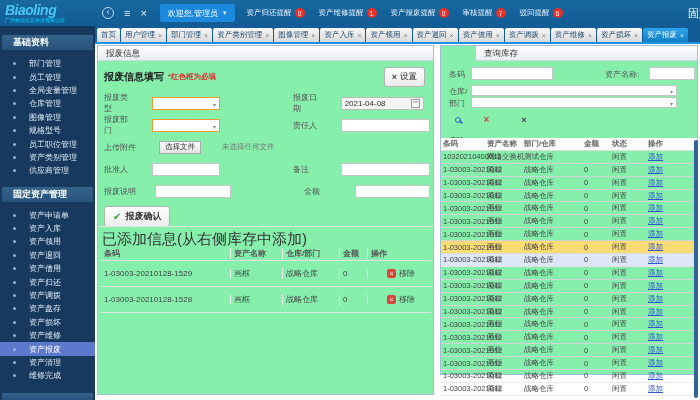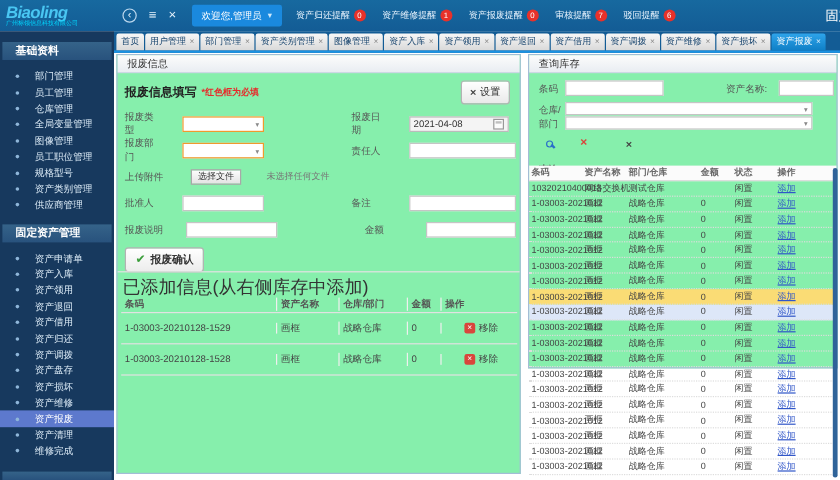--- a/index.html
+++ b/index.html
@@ -35,21 +35,21 @@
   .side-header{margin:9px 2px 7px 2px;height:15px;line-height:15px;background:linear-gradient(#356389,#28527d);
     color:#fff;font-size:9px;font-weight:bold;padding-left:11px;}
   .side-item{position:relative;height:13.4px;display:flex;align-items:center;padding-left:29px;
     font-size:8px;color:#dcebf7;cursor:pointer;white-space:nowrap;}
   .side-item::before{content:'';position:absolute;left:13px;width:3px;height:3px;border-radius:50%;background:#8fb6d9;}
   .side-item.active{background:#5d79cd;color:#fff;}
   .side-partial{position:absolute;left:2px;right:2px;bottom:0;height:7px;background:linear-gradient(#356389,#28527d);}
   
   .panel{position:absolute;background:#86efac;border:1px solid #a3bdd6;}
   .main-panel{left:97px;top:45px;width:337px;height:350px;}
-  .right-panel{left:440px;top:45px;width:258px;height:262px;}
+  .right-panel{left:440px;top:45px;width:258px;height:330px;padding-left:35px;}
   .panel-header{height:15px;line-height:15px;background:linear-gradient(#fcfcfc,#e9edf2);
     border-bottom:1px solid #ccd8e4;font-size:8.5px;color:#333;padding-left:8px;}
   
   .sec-title-row{position:absolute;left:6px;top:24px;display:flex;align-items:center;gap:4px;}
   .sec-title{font-size:10px;font-weight:bold;color:#222;}
   .req-note{font-size:7.5px;color:#e62b2b;font-weight:bold;}
   .settings-btn{position:absolute;right:8px;top:21px;display:inline-flex;align-items:center;gap:3px;
     border:1px solid #b3b3b3;border-radius:3px;background:linear-gradient(#fff,#e9e9e9);
     padding:3px 7px;font-size:8.5px;color:#333;cursor:pointer;}
   .tool-x{font-weight:bold;font-size:9px;color:#444;}
@@ -196,25 +196,25 @@
       <div style="display: inline;">资产报废</div>
       <div class="tab-close" style="display: inline;">×</div>
     </div>
   </div>
 
 <div class="sidebar">
   <div class="side-partial"></div>
 <div class="side-header">基础资料</div>
     <div class="side-item">部门管理</div>
     <div class="side-item">员工管理</div>
+    <div class="side-item">全局变量管理</div>
     <div class="side-item">仓库管理</div>
-    <div class="side-item">全局变量管理</div>
     <div class="side-item">图像管理</div>
+    <div class="side-item">规格型号</div>
     <div class="side-item">员工职位管理</div>
-    <div class="side-item">规格型号</div>
     <div class="side-item">资产类别管理</div>
     <div class="side-item">供应商管理</div>
     <div class="side-header">固定资产管理</div>
     <div class="side-item">资产申请单</div>
     <div class="side-item">资产入库</div>
     <div class="side-item">资产领用</div>
     <div class="side-item">资产退回</div>
     <div class="side-item">资产借用</div>
     <div class="side-item">资产归还</div>
     <div class="side-item">资产调拨</div>

